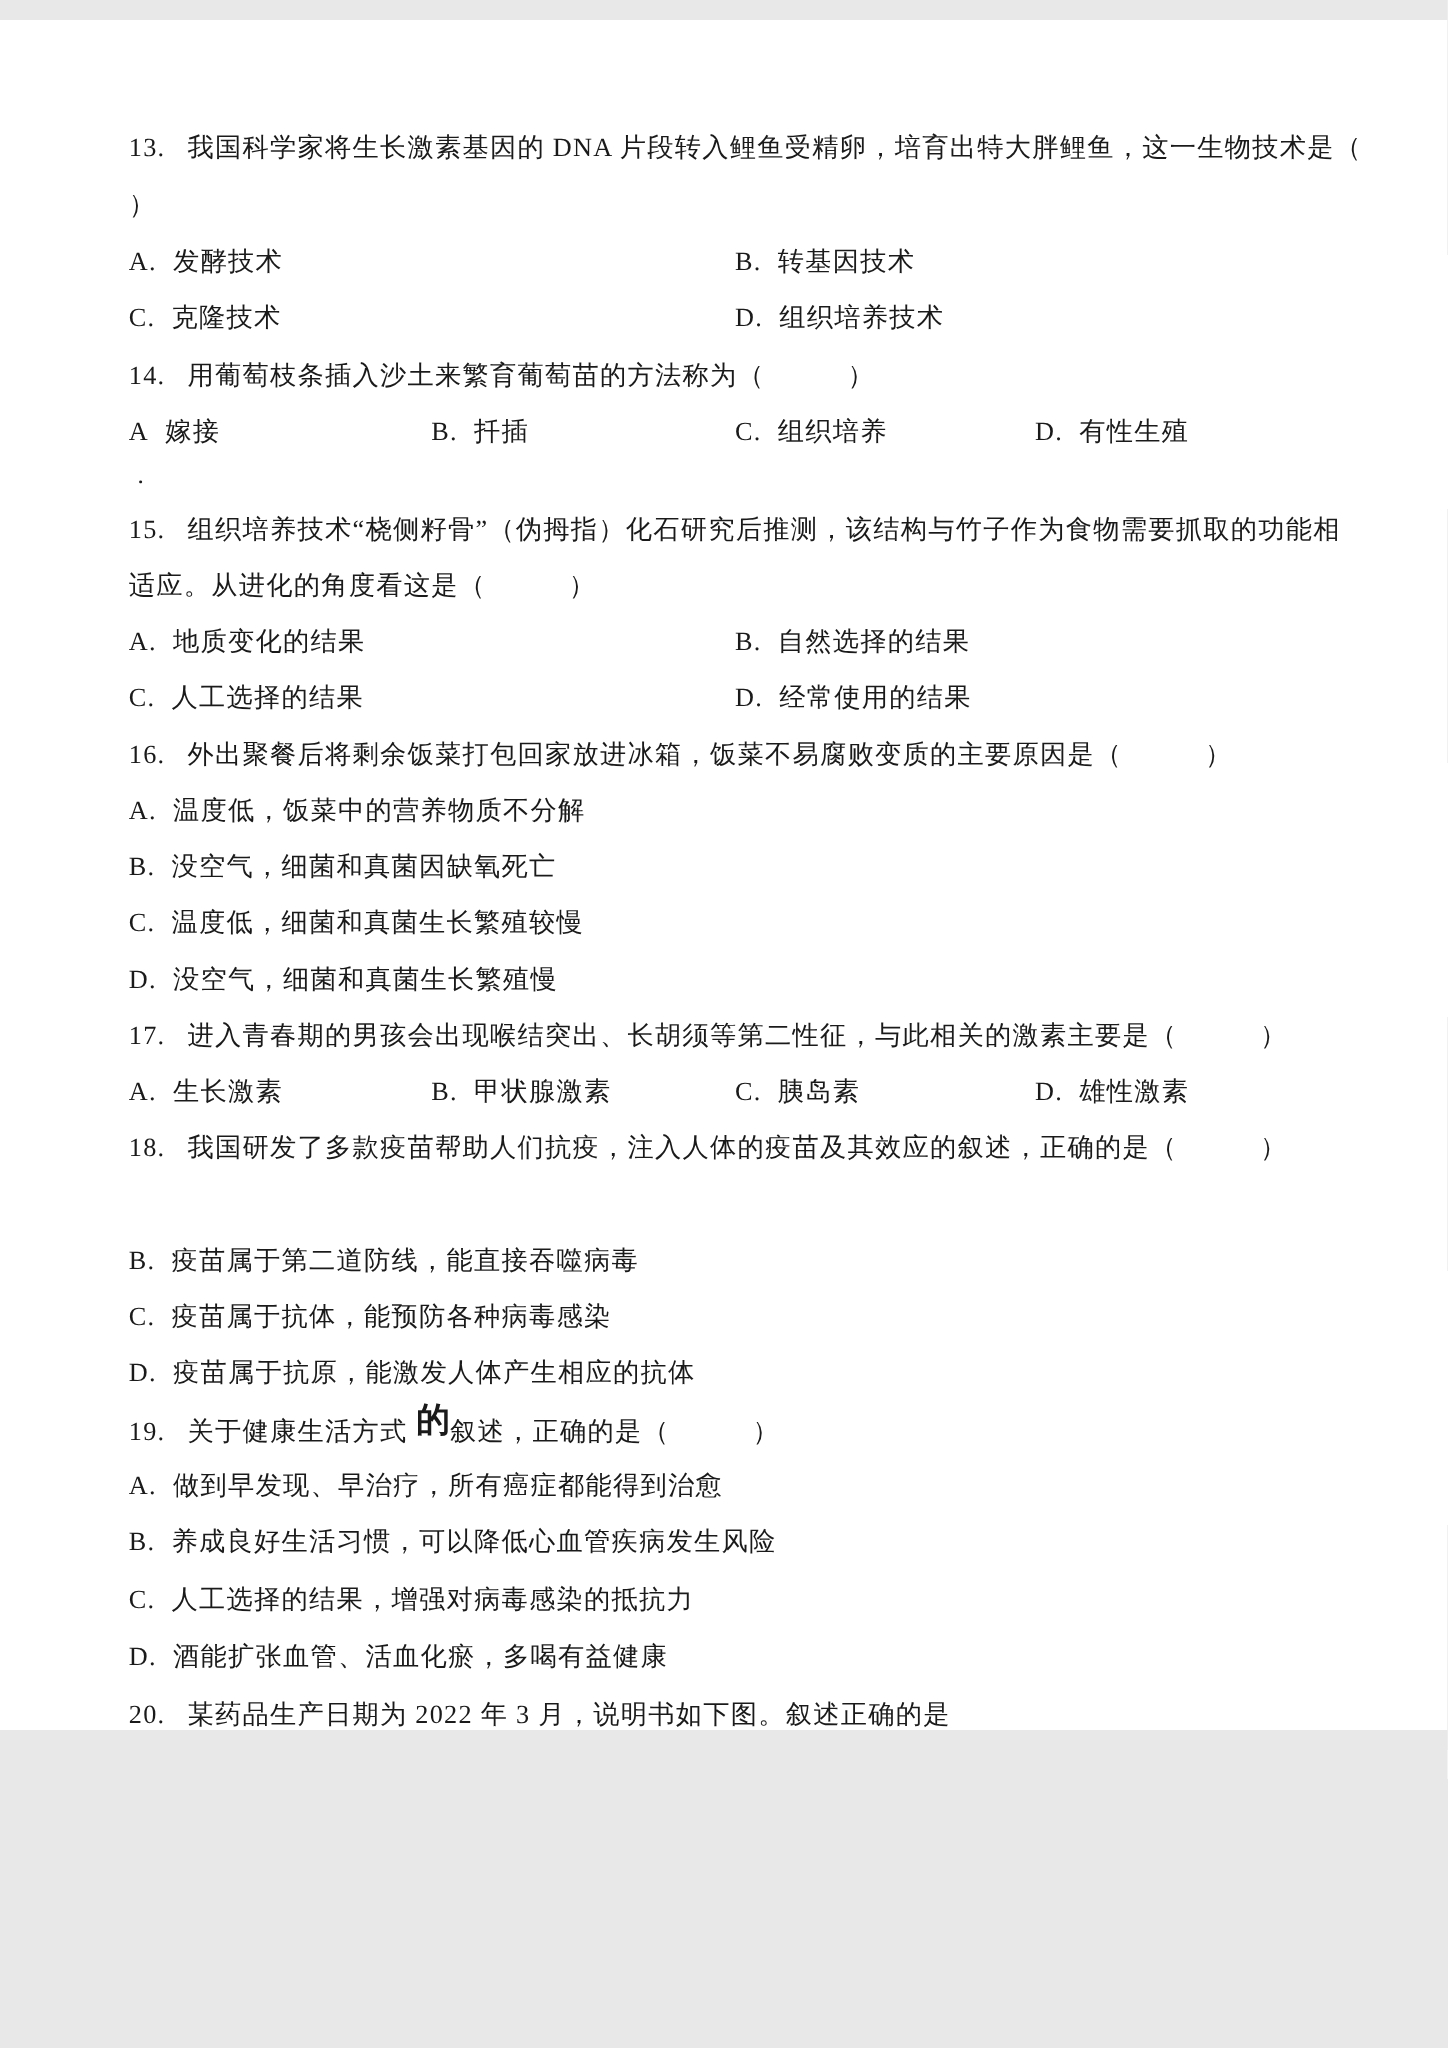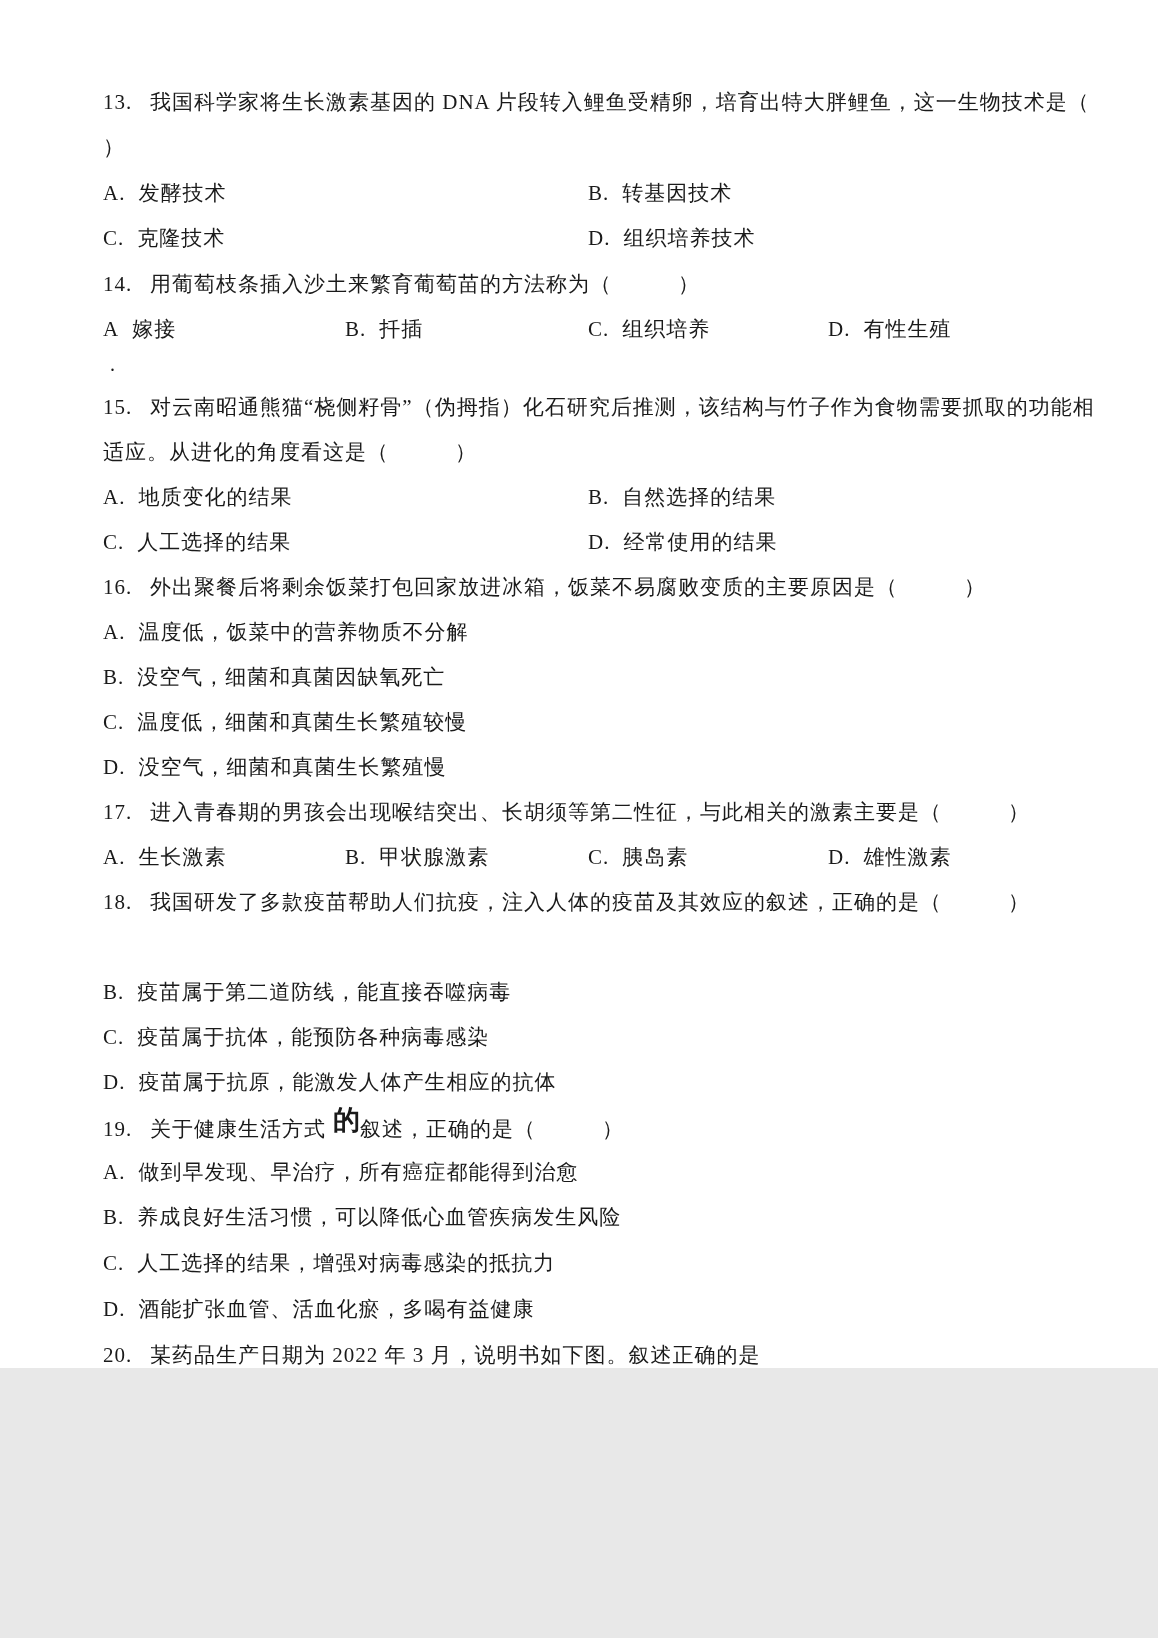--- a/index.html
+++ b/index.html
@@ -1,19 +1,19 @@
 <!DOCTYPE html>
 <html><head>
 <meta charset="utf-8">
 <style>
   html,body { margin:0; padding:0; background:#e8e8e8; }
   .page {
     position:relative;
     width:1158px; height:1368px;
-    margin:0 auto;
+    margin:16px auto;
     background:#ffffff;
     font-family:"Liberation Serif","DejaVu Serif",serif;
     color:#1a1a1a;
     font-size:21px;
     letter-spacing:1px;
     overflow:hidden;
   }
   .line {
     position:absolute;
     left:0; width:100%;
@@ -76,21 +76,21 @@
 
   <div class="line indent" style="top:272px"><span class="num">14.</span><span>用葡萄枝条插入沙土来繁育葡萄苗的方法称为（　　　）</span></div>
   <div class="line" style="top:317px">
     <span class="opt c1"><span class="olabel">A</span><span>嫁接</span></span>
     <span class="opt c2"><span class="olabel">B.</span><span>扦插</span></span>
     <span class="opt c3"><span class="olabel">C.</span><span>组织培养</span></span>
     <span class="opt c4"><span class="olabel">D.</span><span>有性生殖</span></span>
   </div>
   <div class="line stray" style="top:352px"><span>.</span></div>
 
-  <div class="line indent" style="top:395px"><span class="num">15.</span><span>对云南昭通熊猫“桡侧籽骨”（伪拇指）化石研究后推测，该结构与竹子作为食物需要抓取的功能相</span></div>
+  <div class="line indent" style="top:395px"><span class="num">15.</span><span>组织培养技术“桡侧籽骨”（伪拇指）化石研究后推测，该结构与竹子作为食物需要抓取的功能相</span></div>
   <div class="line indent" style="top:440px"><span>适应。从进化的角度看这是（　　　）</span></div>
   <div class="line" style="top:485px">
     <span class="opt c1"><span class="olabel">A.</span><span>地质变化的结果</span></span>
     <span class="opt cB2"><span class="olabel">B.</span><span>自然选择的结果</span></span>
   </div>
   <div class="line" style="top:530px">
     <span class="opt c1"><span class="olabel">C.</span><span>人工选择的结果</span></span>
     <span class="opt cB2"><span class="olabel">D.</span><span>经常使用的结果</span></span>
   </div>
 

